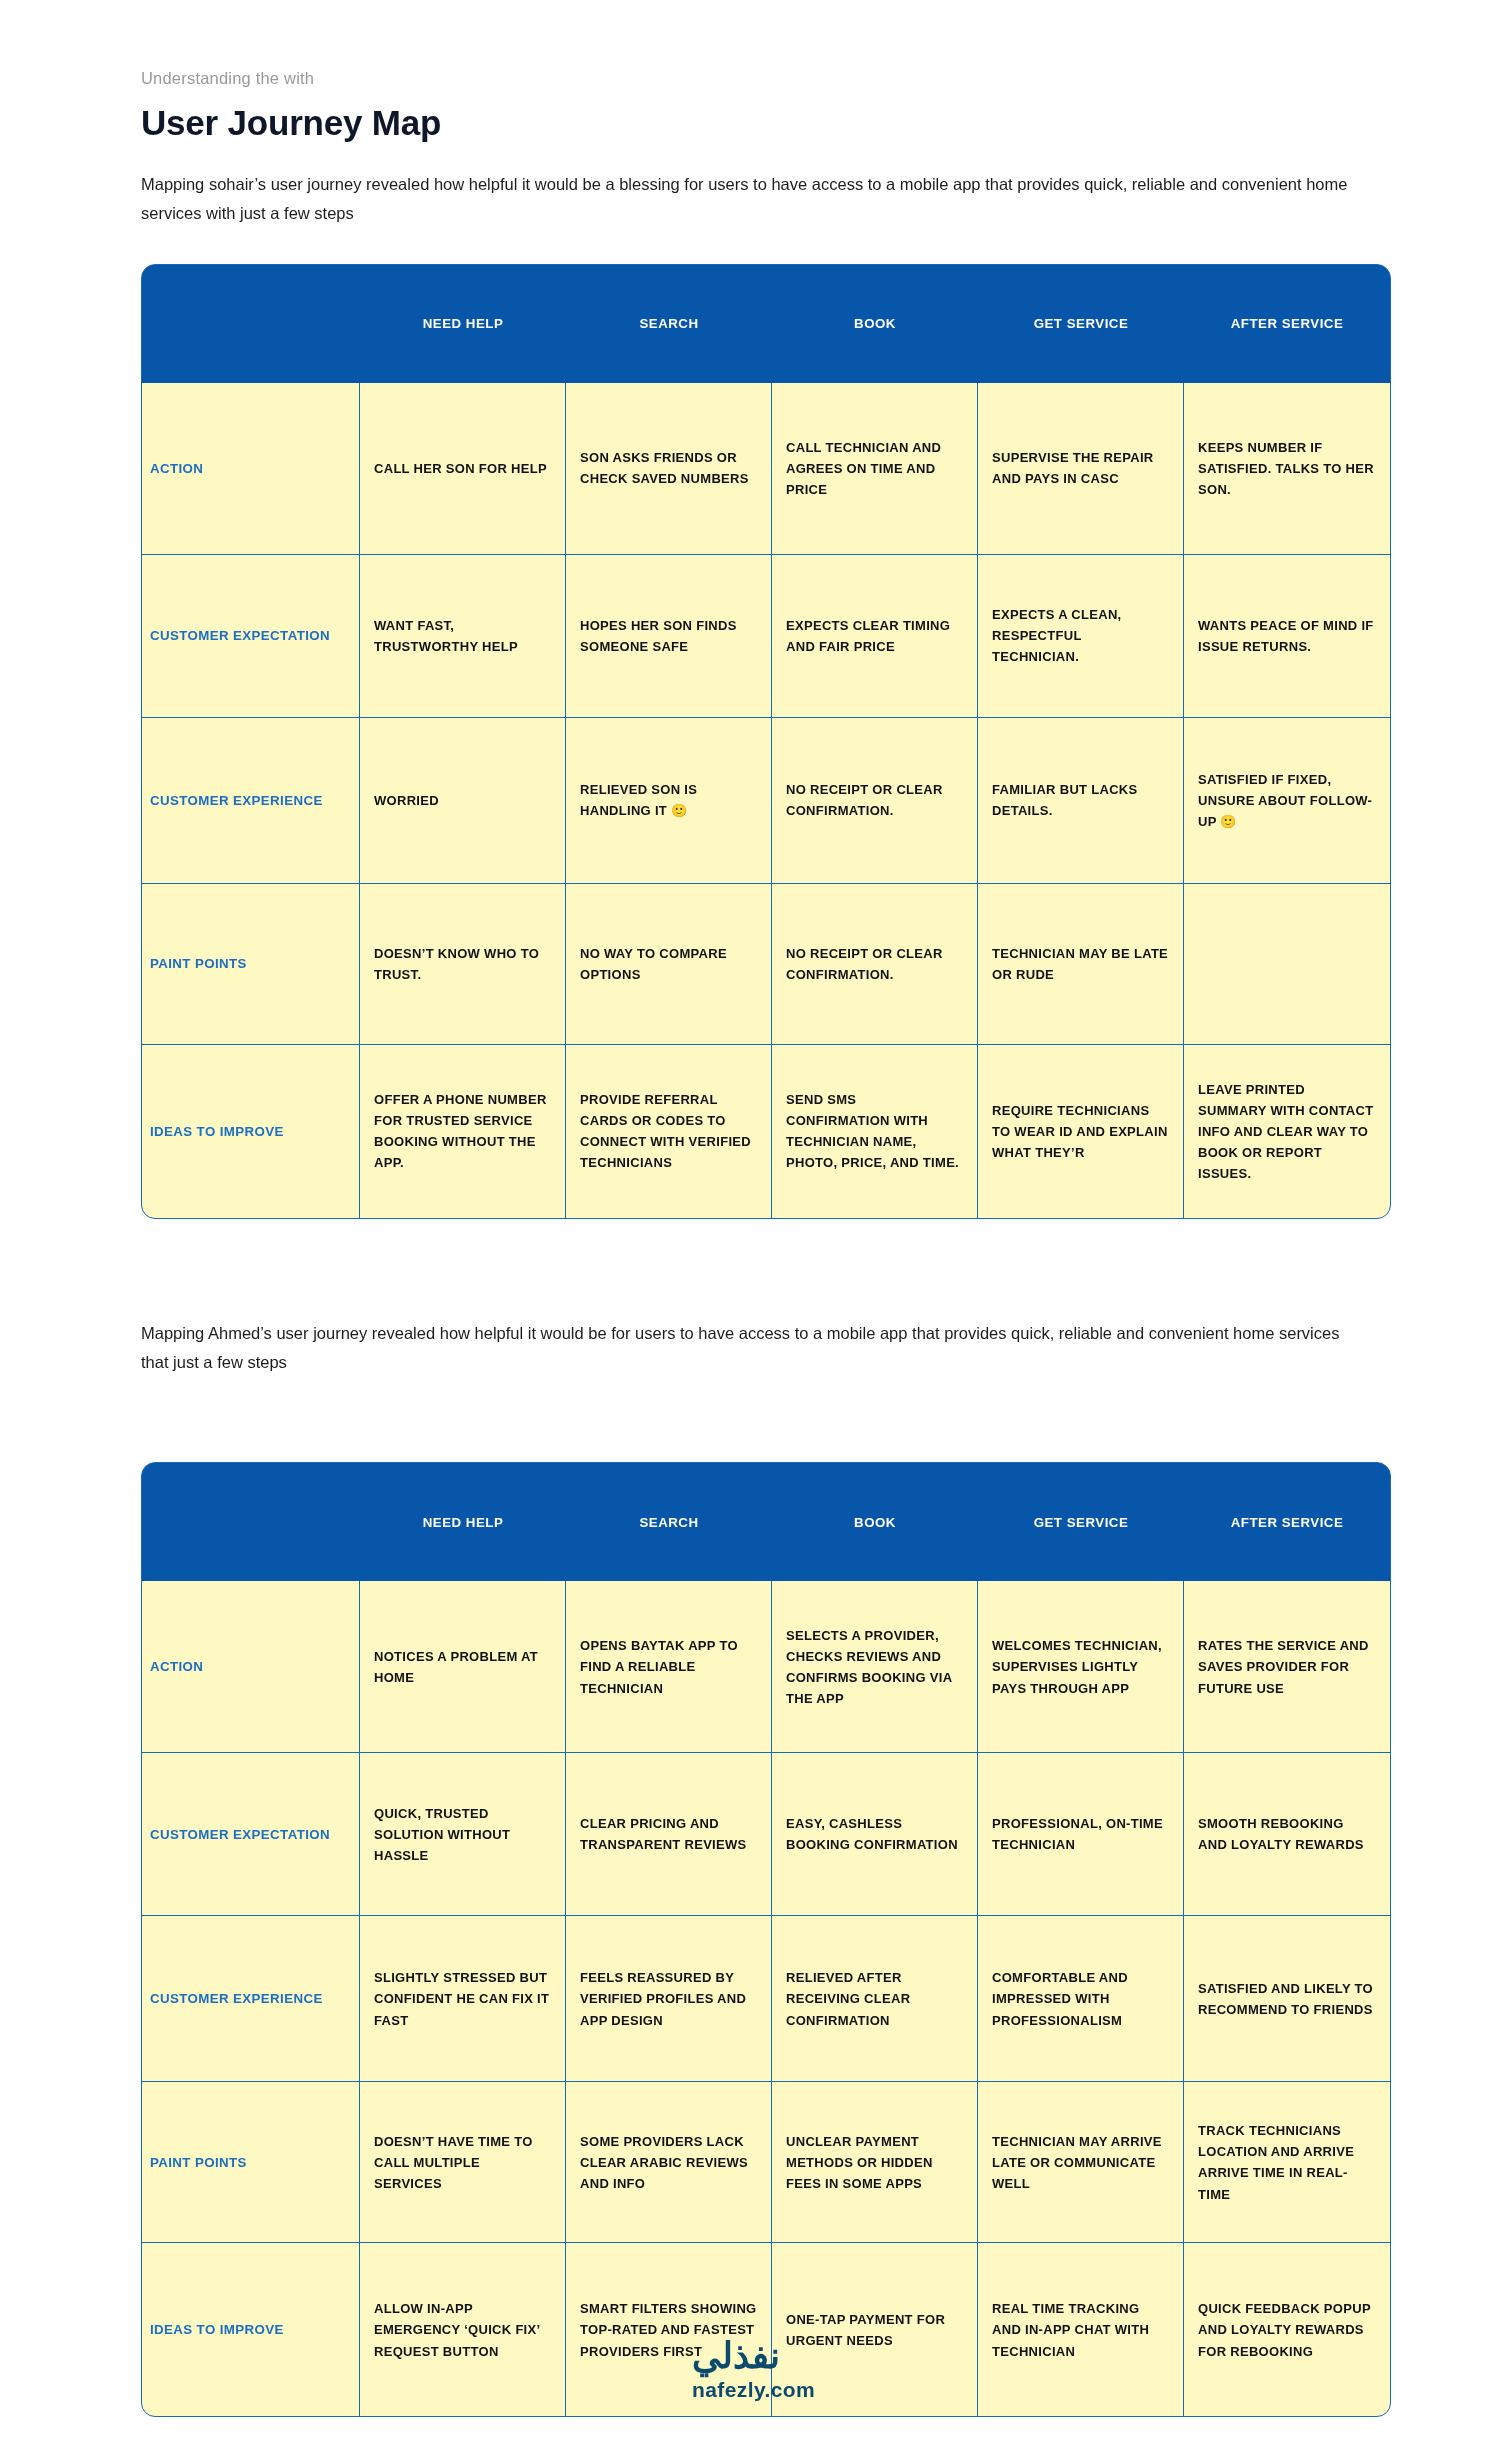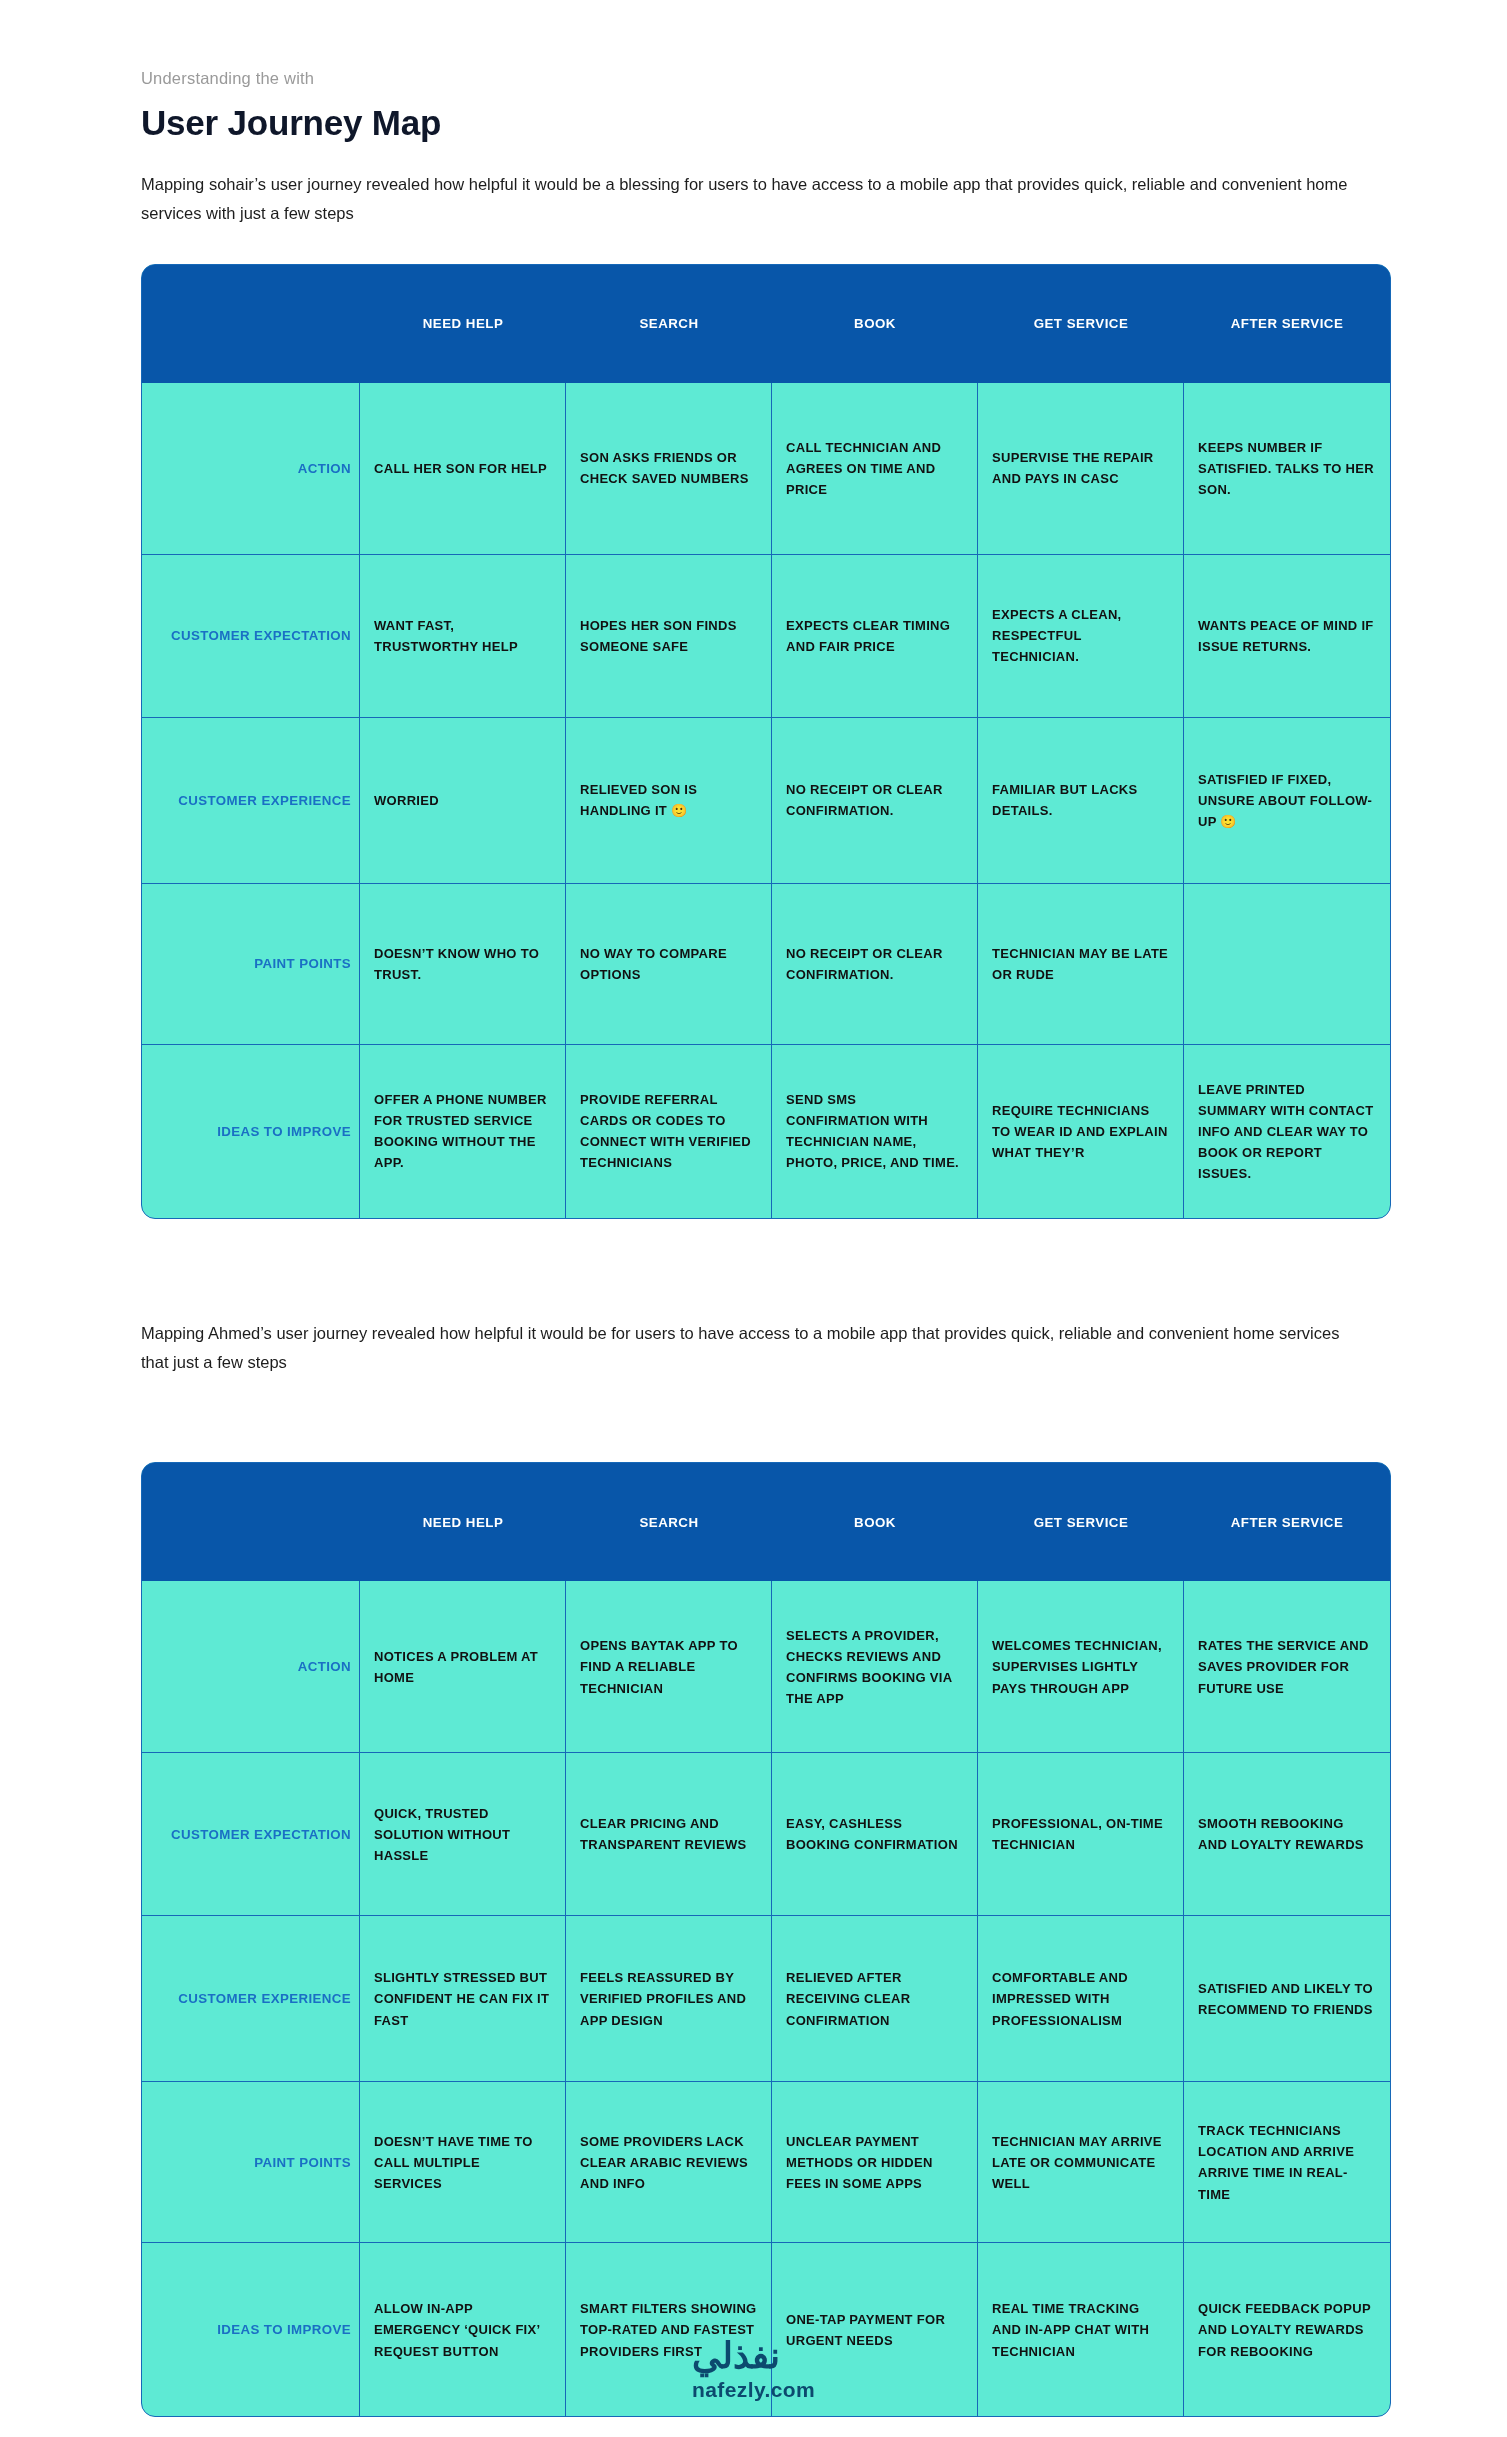--- a/index.html
+++ b/index.html
@@ -55,21 +55,21 @@
     padding: 0 141px;
   }
   .journey-table {
     width: 1248px;
     border-collapse: separate;
     border-spacing: 0;
     table-layout: fixed;
     border: 1.6px solid #1668b8;
     border-radius: 14px;
     overflow: hidden;
-    background: #5eead4;
+    background: #fef9c3;
   }
   .journey-table.first { margin-top: 35px; }
 
   .journey-table thead tr { background: #0856a9; }
   .journey-table thead th {
     background: #0856a9;
     color: #ffffff;
     font-size: 13.3px;
     font-weight: 700;
     letter-spacing: 0.5px;
@@ -92,21 +92,21 @@
     line-height: 1.62;
     color: #111111;
     vertical-align: middle;
     text-transform: uppercase;
   }
   .journey-table tbody td:last-child { border-right: none; }
   .journey-table tbody tr:first-child td { border-top: none; }
 
   .journey-table tbody td.row-label {
     color: #1a6fc4;
-    text-align: right;
+    text-align: left;
     font-size: 13.3px;
     font-weight: 700;
     letter-spacing: 0.4px;
     padding: 12.6px 7.9px;
   }
 
   
   col.c-label { width: 218px; }
   col.c-stage { width: 206px; }
   col.c-stage-last { width: 206px; }

